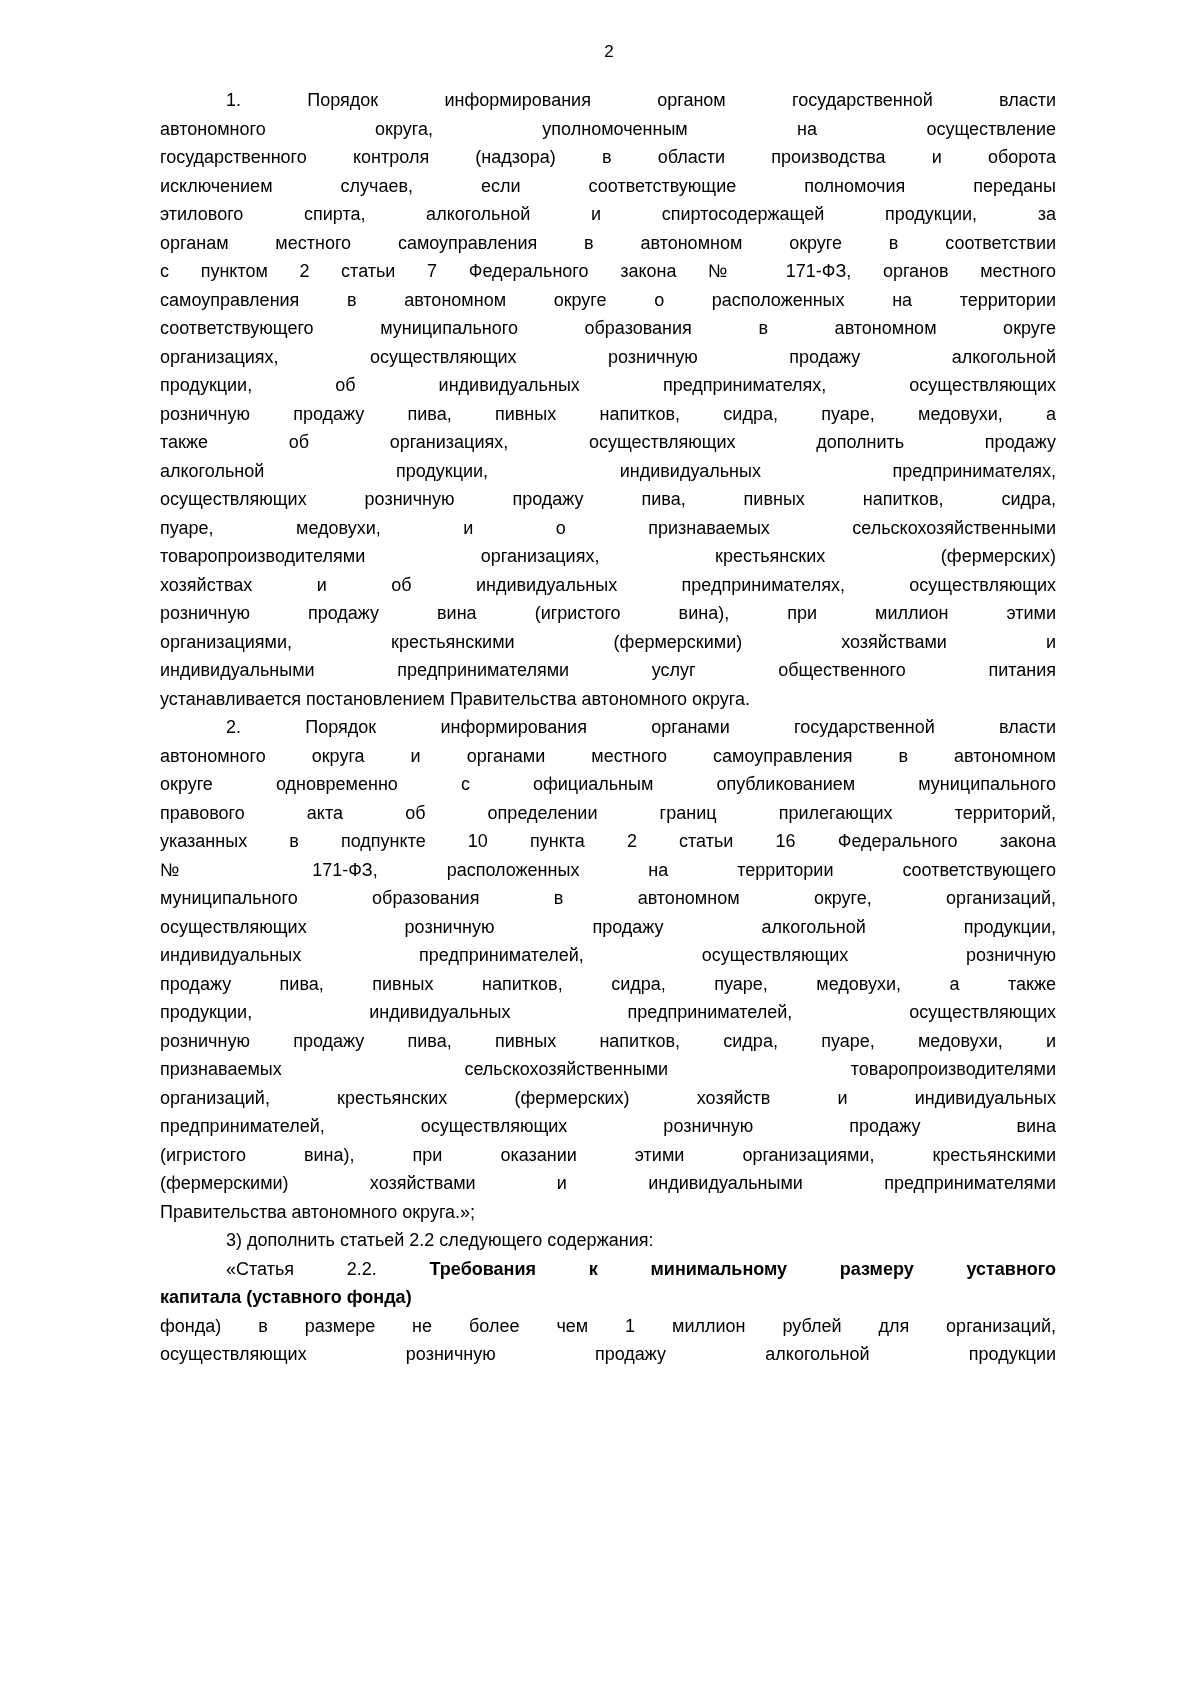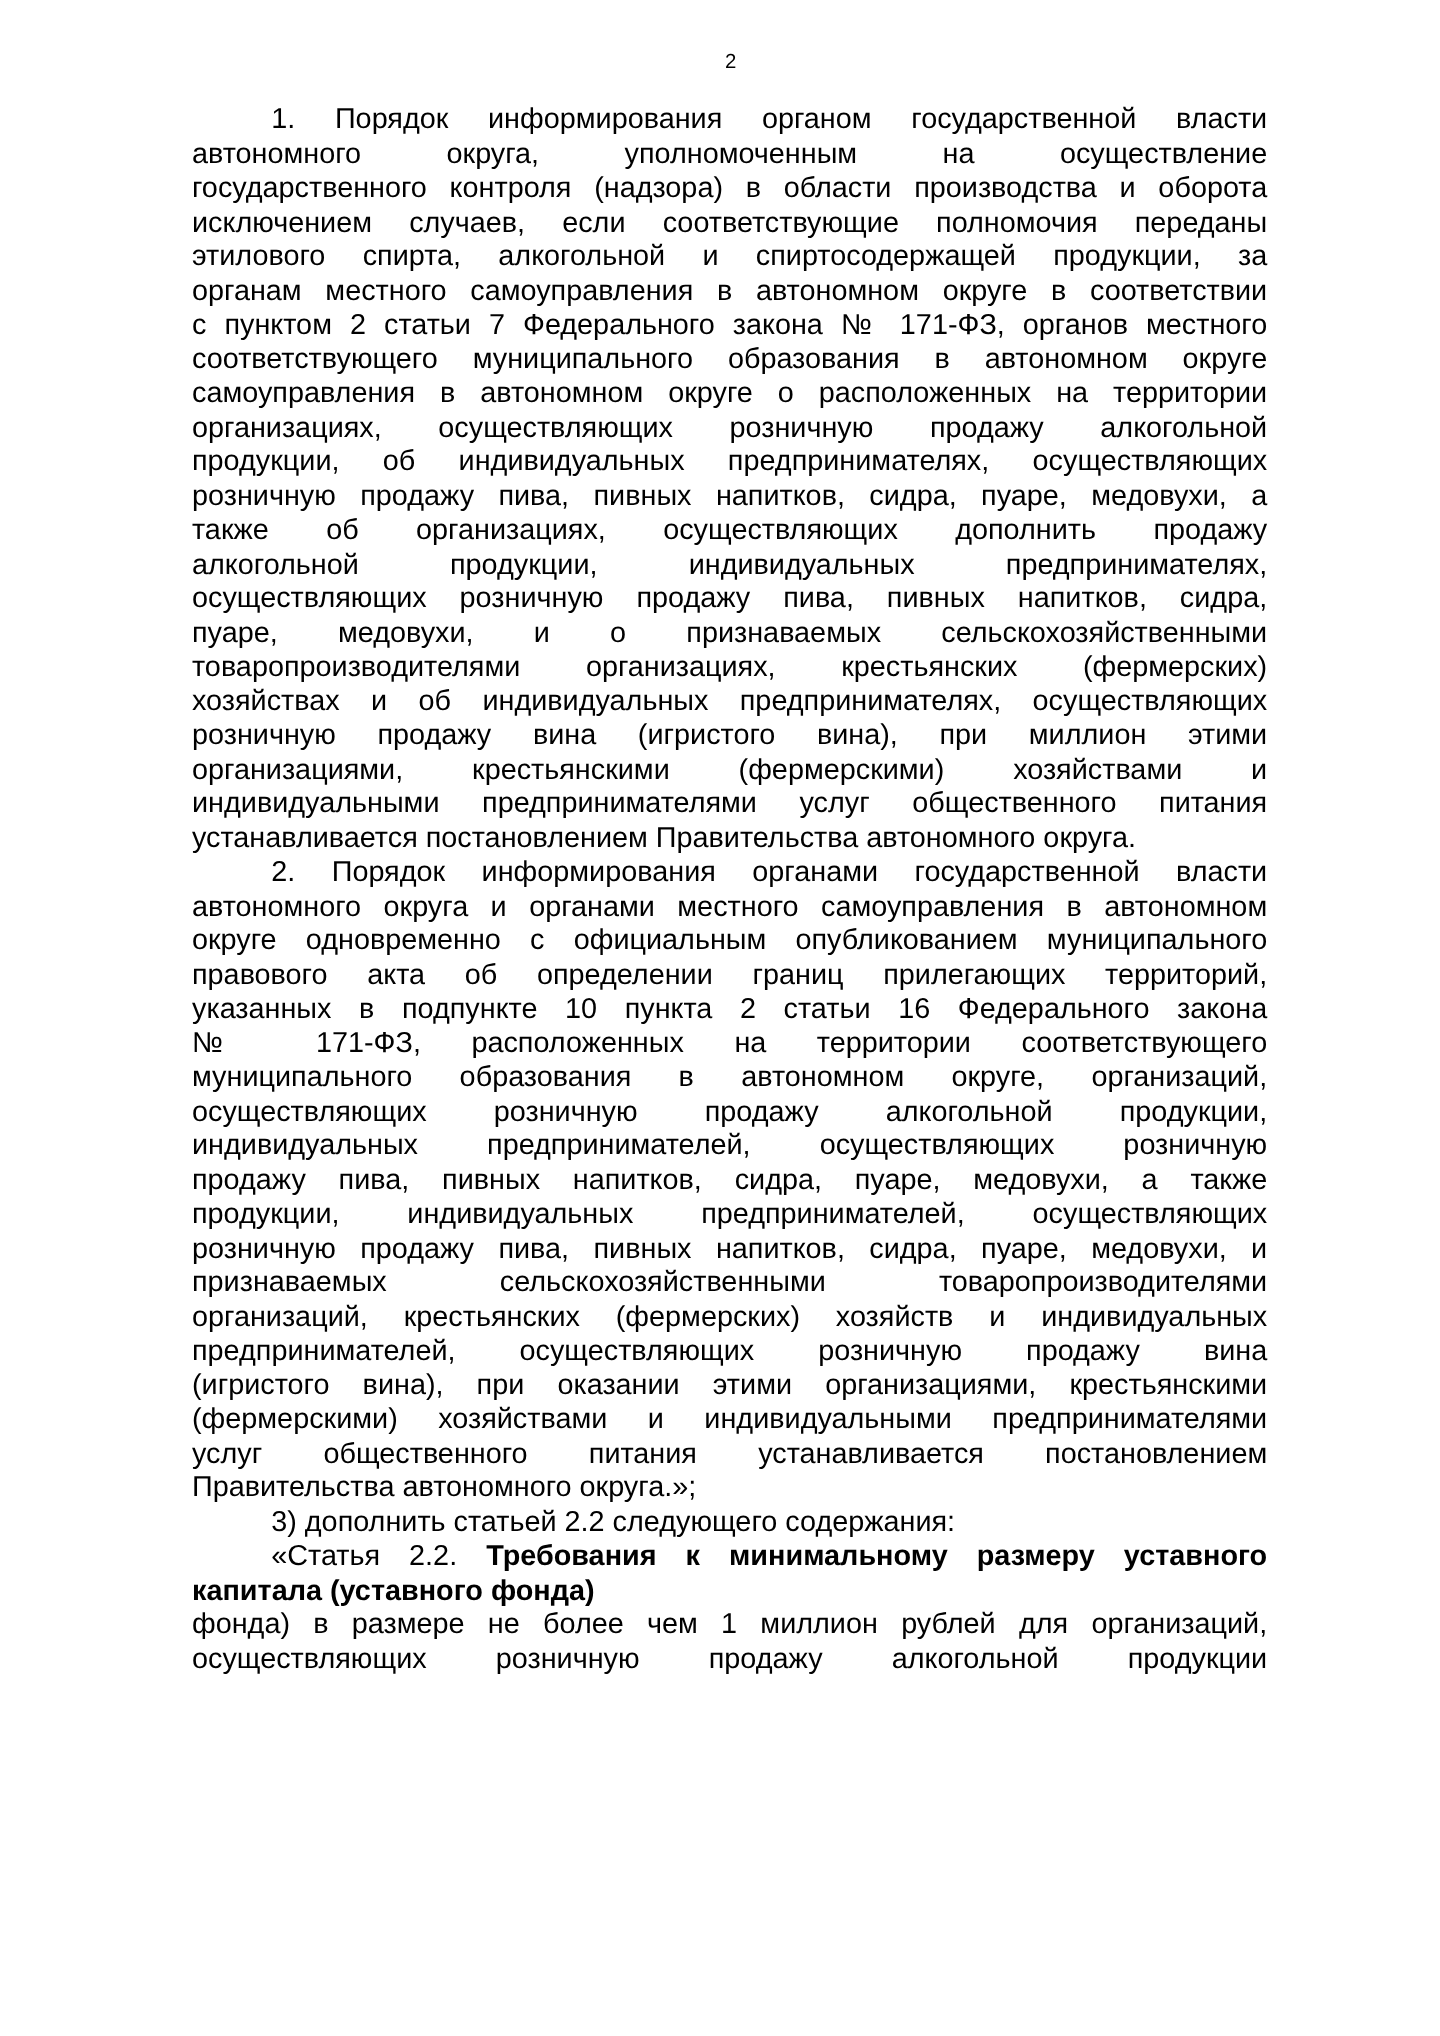--- a/index.html
+++ b/index.html
@@ -8,21 +8,21 @@
     position: absolute; left: 0; top: 0; width: 1200px; height: 1697px;
     background: #ffffff; color: #000000;
     font-family: "Liberation Sans", "DejaVu Sans", sans-serif;
   }
   .page-number {
     position: absolute; top: 42px; left: 0; width: 1218px; text-align: center;
     font-size: 17px; line-height: 20px;
   }
   .body-text {
     position: absolute; left: 160px; top: 86px; width: 896px;
-    font-size: 24px; line-height: 28.5px;
+    font-size: 18px; line-height: 28.5px;
   }
   .line {
     display: block; height: 28.5px; white-space: nowrap;
     text-align: justify; text-align-last: justify;
   }
   .line.last { text-align-last: left; }
   .line.indent { padding-left: 66px; }
   .bold { font-weight: bold; }
 </style>
 </head>
@@ -33,22 +33,22 @@
 
   <div class="body-text">
     <div id="lines-container">
         <span class="line indent">1. Порядок информирования органом государственной власти</span>
         <span class="line">автономного округа, уполномоченным на осуществление</span>
         <span class="line">государственного контроля (надзора) в области производства и оборота</span>
         <span class="line">исключением случаев, если соответствующие полномочия переданы</span>
         <span class="line">этилового спирта, алкогольной и спиртосодержащей продукции, за</span>
         <span class="line">органам местного самоуправления в автономном округе в соответствии</span>
         <span class="line">с пунктом 2 статьи 7 Федерального закона № 171-ФЗ, органов местного</span>
+        <span class="line">самоуправления в автономном округе о расположенных на территории</span>
         <span class="line">соответствующего муниципального образования в автономном округе</span>
-        <span class="line">самоуправления в автономном округе о расположенных на территории</span>
         <span class="line">организациях, осуществляющих розничную продажу алкогольной</span>
         <span class="line">продукции, об индивидуальных предпринимателях, осуществляющих</span>
         <span class="line">розничную продажу пива, пивных напитков, сидра, пуаре, медовухи, а</span>
         <span class="line">также об организациях, осуществляющих дополнить продажу</span>
         <span class="line">алкогольной продукции, индивидуальных предпринимателях,</span>
         <span class="line">осуществляющих розничную продажу пива, пивных напитков, сидра,</span>
         <span class="line">пуаре, медовухи, и о признаваемых сельскохозяйственными</span>
         <span class="line">товаропроизводителями организациях, крестьянских (фермерских)</span>
         <span class="line">хозяйствах и об индивидуальных предпринимателях, осуществляющих</span>
         <span class="line">розничную продажу вина (игристого вина), при миллион этими</span>
@@ -65,21 +65,20 @@
         <span class="line">осуществляющих розничную продажу алкогольной продукции,</span>
         <span class="line">индивидуальных предпринимателей, осуществляющих розничную</span>
         <span class="line">продажу пива, пивных напитков, сидра, пуаре, медовухи, а также</span>
         <span class="line">продукции, индивидуальных предпринимателей, осуществляющих</span>
         <span class="line">розничную продажу пива, пивных напитков, сидра, пуаре, медовухи, и</span>
         <span class="line">признаваемых сельскохозяйственными товаропроизводителями</span>
         <span class="line">организаций, крестьянских (фермерских) хозяйств и индивидуальных</span>
         <span class="line">предпринимателей, осуществляющих розничную продажу вина</span>
         <span class="line">(игристого вина), при оказании этими организациями, крестьянскими</span>
         <span class="line">(фермерскими) хозяйствами и индивидуальными предпринимателями</span>
-        <span class="line">услуг общественного питания устанавливается постановлением</span>
         <span class="line last">Правительства автономного округа.»;</span>
         <span class="line indent last">3) дополнить статьей 2.2 следующего содержания:</span>
       </div>
 
     <span class="line indent"><span>«Статья 2.2. </span><span class="bold">Требования к минимальному размеру уставного</span></span>
     <span class="line last bold">капитала (уставного фонда)</span>
 
     <div id="final-container">
         <span class="line">фонда) в размере не более чем 1 миллион рублей для организаций,</span>
         <span class="line">осуществляющих розничную продажу алкогольной продукции</span>

